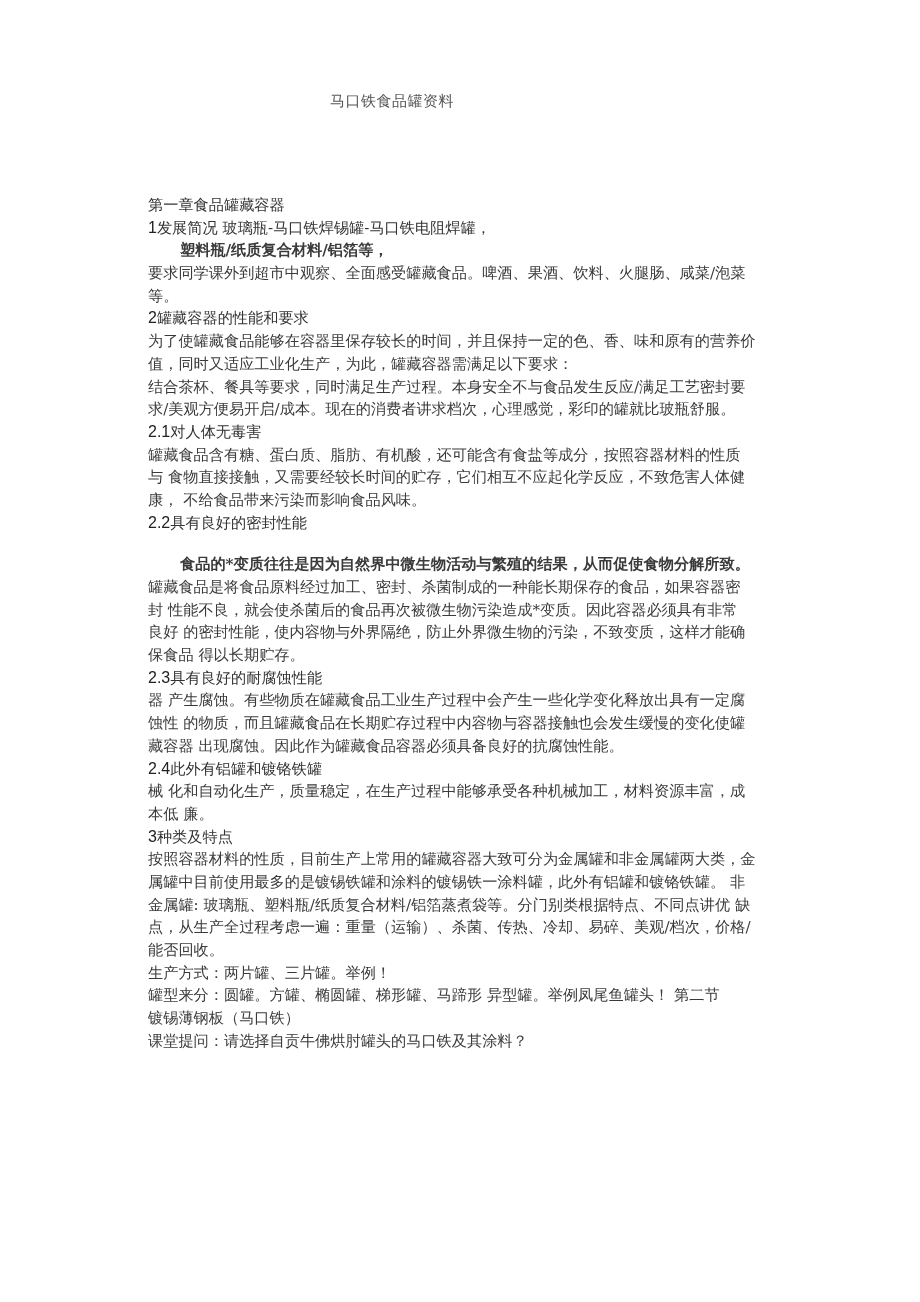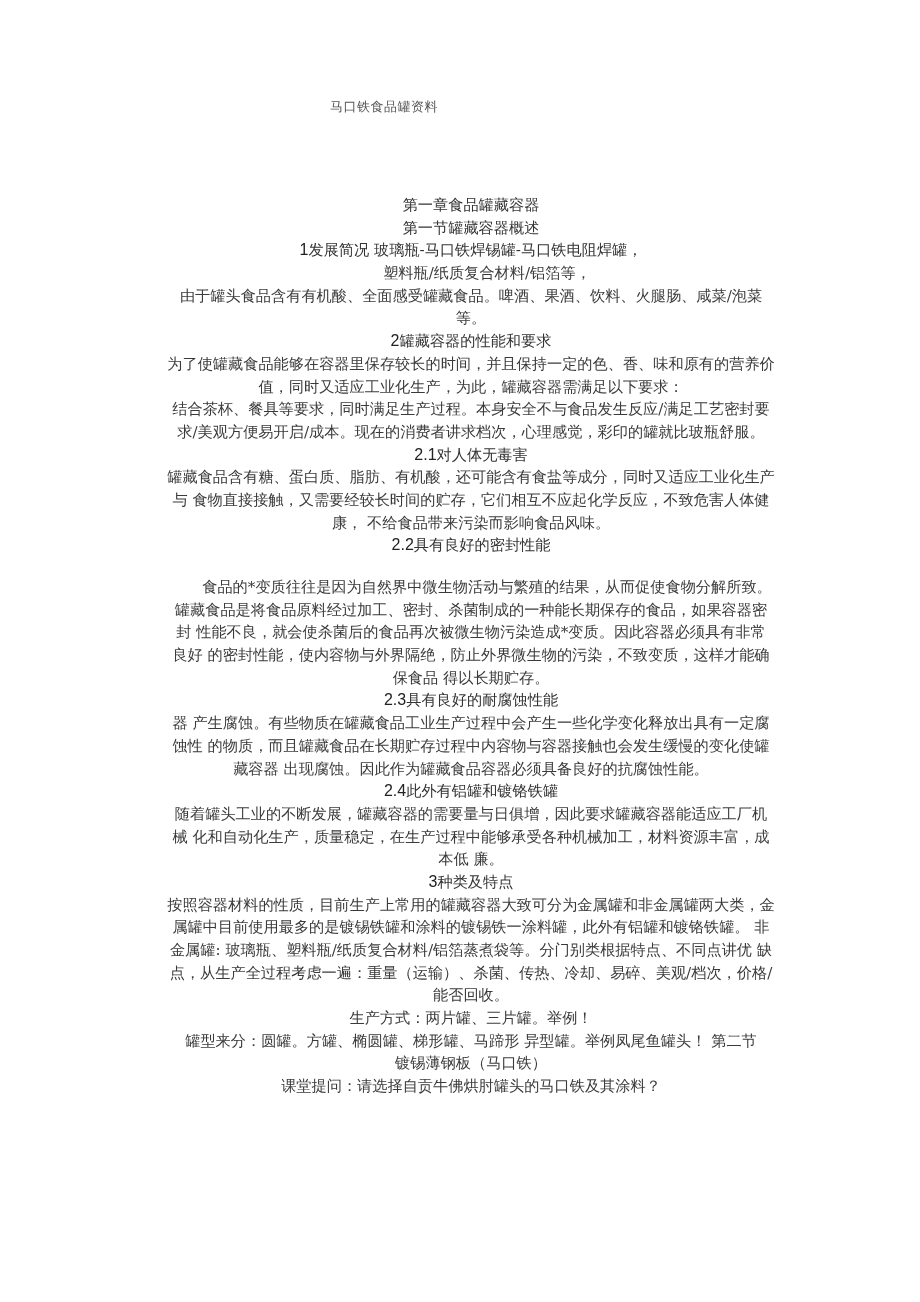--- a/index.html
+++ b/index.html
@@ -19,90 +19,88 @@
       position: absolute;
       left: 0;
       top: 0;
       width: 920px;
       height: 1302px;
       background: #ffffff;
     }
     .title {
       position: absolute;
       left: 330px;
-      top: 98px;
-      font-size: 13px;
+      top: 92px;
+      font-size: 15px;
       color: #555555;
       letter-spacing: 0.5px;
       white-space: nowrap;
     }
     .content {
       position: absolute;
-      left: 137px;
+      left: 148px;
       top: 194px;
       width: 668px;
-      text-align: center;
     }
     .line {
       display: block;
       font-size: 15.2px;
       line-height: 22.7px;
       height: 22.7px;
       white-space: nowrap;
       color: #3a3a3a;
     }
     .line.h {
       color: #333333;
     }
     .line.indent {
       padding-left: 32px;
+      font-weight: bold;
     }
     .line.gap-before {
       margin-top: 19px;
     }
     .num {
       font-family: "Liberation Sans", "DejaVu Sans", sans-serif;
       font-size: 16px;
       color: #222222;
     }
   </style>
 </head>
 <body>
 
 <div class="page">
   <div class="title">马口铁食品罐资料</div>
 
   <div class="content">
     <div class="line h"><span>第一章食品罐藏容器</span></div>
-    <div class="line h"><span>第一节罐藏容器概述</span></div>
     <div class="line h"><span class="num">1</span><span>发展简况  玻璃瓶-马口铁焊锡罐-马口铁电阻焊罐，</span></div>
     <div class="line indent">塑料瓶/纸质复合材料/铝箔等，</div>
-    <div class="line">由于罐头食品含有有机酸、全面感受罐藏食品。啤酒、果酒、饮料、火腿肠、咸菜/泡菜</div>
+    <div class="line">要求同学课外到超市中观察、全面感受罐藏食品。啤酒、果酒、饮料、火腿肠、咸菜/泡菜</div>
     <div class="line">等。</div>
     <div class="line h"><span class="num">2</span><span>罐藏容器的性能和要求</span></div>
     <div class="line">为了使罐藏食品能够在容器里保存较长的时间，并且保持一定的色、香、味和原有的营养价</div>
     <div class="line">值，同时又适应工业化生产，为此，罐藏容器需满足以下要求：</div>
     <div class="line">结合茶杯、餐具等要求，同时满足生产过程。本身安全不与食品发生反应/满足工艺密封要</div>
     <div class="line">求/美观方便易开启/成本。现在的消费者讲求档次，心理感觉，彩印的罐就比玻瓶舒服。</div>
     <div class="line h"><span class="num">2.1</span><span>对人体无毒害</span></div>
-    <div class="line">罐藏食品含有糖、蛋白质、脂肪、有机酸，还可能含有食盐等成分，同时又适应工业化生产</div>
+    <div class="line">罐藏食品含有糖、蛋白质、脂肪、有机酸，还可能含有食盐等成分，按照容器材料的性质</div>
     <div class="line">与  食物直接接触，又需要经较长时间的贮存，它们相互不应起化学反应，不致危害人体健</div>
     <div class="line">康，  不给食品带来污染而影响食品风味。</div>
     <div class="line h"><span class="num">2.2</span><span>具有良好的密封性能</span></div>
     <div class="line indent gap-before">食品的*变质往往是因为自然界中微生物活动与繁殖的结果，从而促使食物分解所致。</div>
     <div class="line">罐藏食品是将食品原料经过加工、密封、杀菌制成的一种能长期保存的食品，如果容器密</div>
     <div class="line">封  性能不良，就会使杀菌后的食品再次被微生物污染造成*变质。因此容器必须具有非常</div>
     <div class="line">良好  的密封性能，使内容物与外界隔绝，防止外界微生物的污染，不致变质，这样才能确</div>
     <div class="line">保食品  得以长期贮存。</div>
     <div class="line h"><span class="num">2.3</span><span>具有良好的耐腐蚀性能</span></div>
     <div class="line">器  产生腐蚀。有些物质在罐藏食品工业生产过程中会产生一些化学变化释放出具有一定腐</div>
     <div class="line">蚀性  的物质，而且罐藏食品在长期贮存过程中内容物与容器接触也会发生缓慢的变化使罐</div>
     <div class="line">藏容器  出现腐蚀。因此作为罐藏食品容器必须具备良好的抗腐蚀性能。</div>
     <div class="line h"><span class="num">2.4</span><span>此外有铝罐和镀铬铁罐</span></div>
-    <div class="line">随着罐头工业的不断发展，罐藏容器的需要量与日俱增，因此要求罐藏容器能适应工厂机</div>
     <div class="line">械  化和自动化生产，质量稳定，在生产过程中能够承受各种机械加工，材料资源丰富，成</div>
     <div class="line">本低  廉。</div>
     <div class="line h"><span class="num">3</span><span>种类及特点</span></div>
     <div class="line">按照容器材料的性质，目前生产上常用的罐藏容器大致可分为金属罐和非金属罐两大类，金</div>
     <div class="line">属罐中目前使用最多的是镀锡铁罐和涂料的镀锡铁一涂料罐，此外有铝罐和镀铬铁罐。  非</div>
     <div class="line">金属罐: 玻璃瓶、塑料瓶/纸质复合材料/铝箔蒸煮袋等。分门别类根据特点、不同点讲优  缺</div>
     <div class="line">点，从生产全过程考虑一遍：重量（运输）、杀菌、传热、冷却、易碎、美观/档次，价格/</div>
     <div class="line">能否回收。</div>
     <div class="line">生产方式：两片罐、三片罐。举例！</div>
     <div class="line">罐型来分：圆罐。方罐、椭圆罐、梯形罐、马蹄形   异型罐。举例凤尾鱼罐头！  第二节</div>

